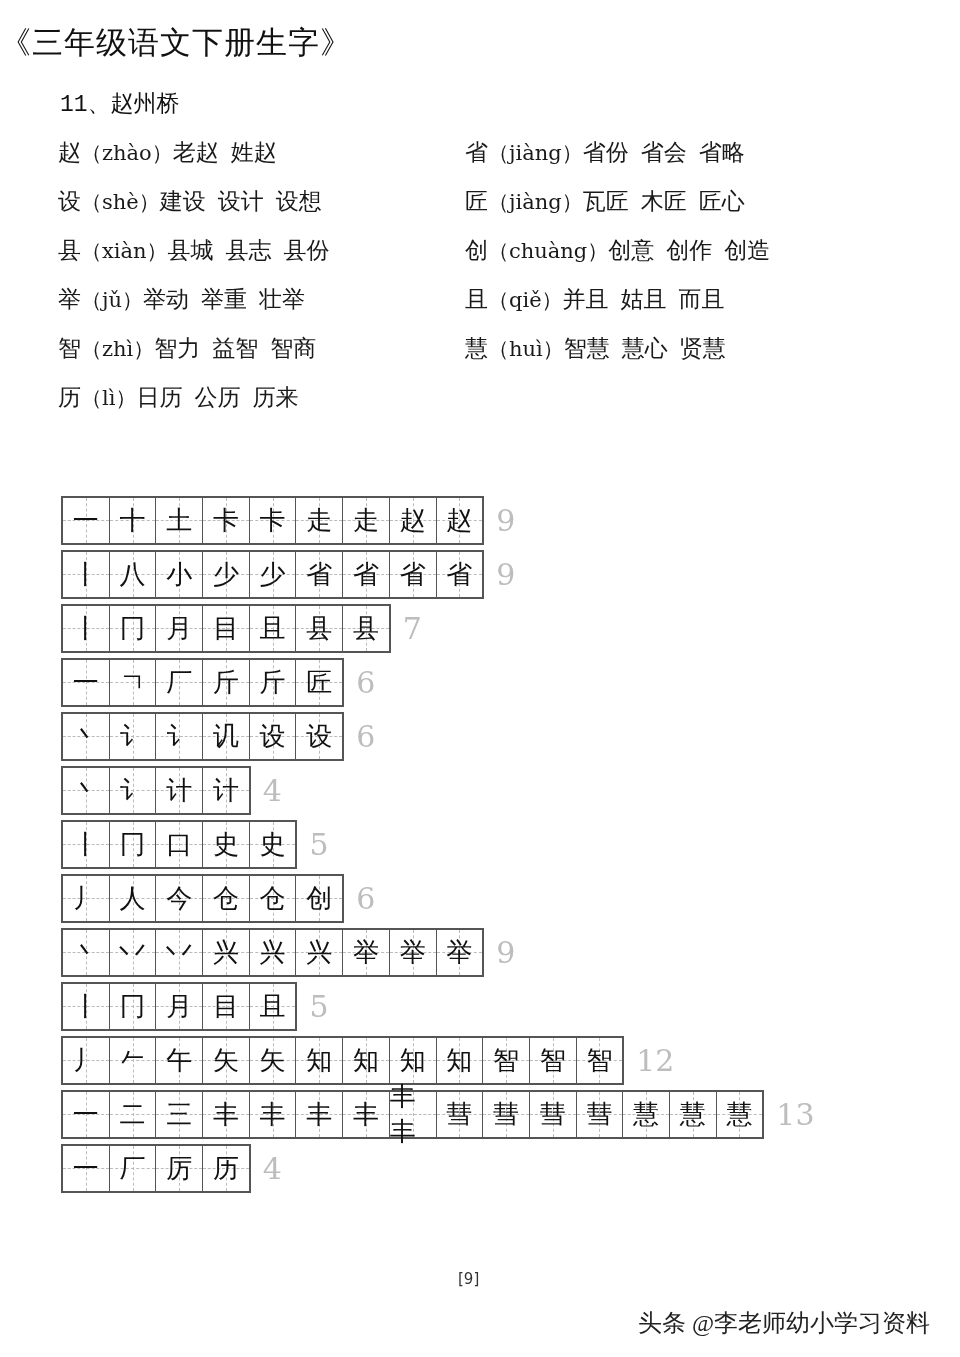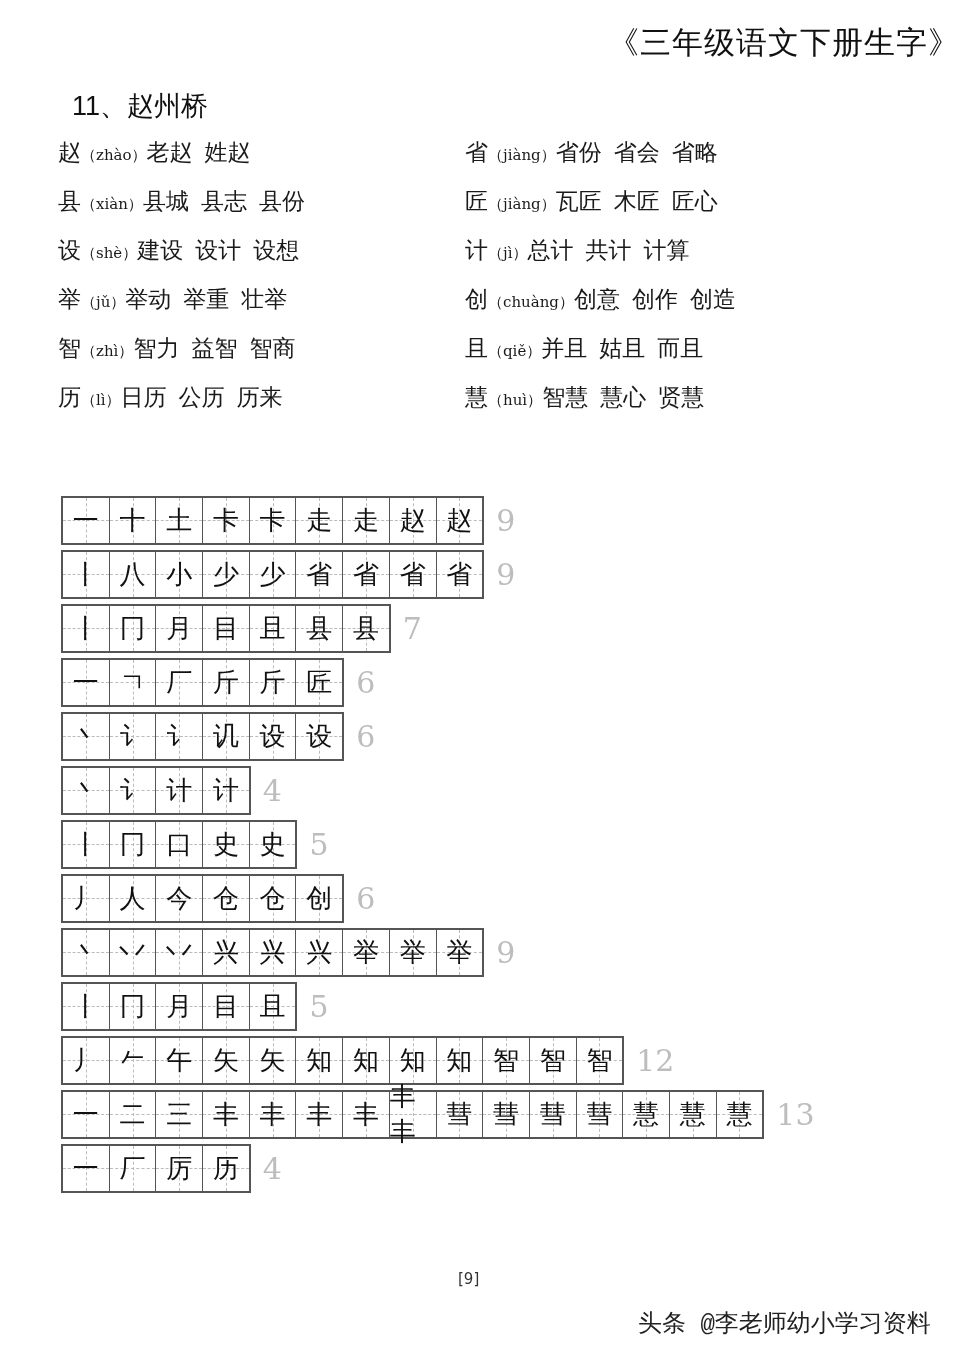--- a/index.html
+++ b/index.html
@@ -1,63 +1,62 @@
 <!DOCTYPE html>
 <html><head>
 <meta charset="utf-8">
 <style>
   html, body { margin:0; padding:0; background:#ffffff; }
   body { width:960px; height:1357px; position:relative; overflow:hidden;
          font-family:"DejaVu Serif","Liberation Serif",serif; color:#1a1a1a; }
-  .title { position:absolute; top:22px; left:0; width:960px; text-align:right;
+  .title { position:absolute; top:22px; left:0; width:960px; text-align:left;
            font-size:31px; font-family:"DejaVu Sans","Liberation Sans",sans-serif; letter-spacing:1px; color:#111; }
-  .lesson { position:absolute; top:88px; left:72px; font-size:27px;
-            font-family:Liberation Sans, sans-serif; color:#111; }
+  .lesson { position:absolute; top:88px; left:60px; font-size:23px;
+            font-family:Liberation Mono, monospace; color:#111; }
   .vocab-col { position:absolute; top:136px; }
   .vocab-col.left { left:58px; }
   .vocab-col.right { left:465px; }
   .vocab-row { height:49px; font-size:23px; white-space:nowrap; line-height:32px; }
   .vocab-row .ch { font-family:"DejaVu Sans","Liberation Sans",sans-serif; }
-  .vocab-row .py { font-family:"DejaVu Serif","Liberation Serif",serif; font-size:15px; }
+  .vocab-row .py { font-family:"DejaVu Serif","Liberation Serif",serif; font-size:21px; }
   .vocab-row .words span { margin-right:12px; font-family:"DejaVu Sans","Liberation Sans",sans-serif;margin-top:9px; }
   .grids { position:absolute; top:493px; left:61px; }
   .grid-row { display:flex; align-items:center; height:54px; }
   .cells { display:flex; border:2px solid #555; height:45px; box-sizing:content-box; }
   .cell { width:45.7px; height:45px; border-right:1px solid #555; position:relative;
           display:flex; align-items:center; justify-content:center;
           font-family:"DejaVu Sans","Liberation Sans",sans-serif; font-size:26px; color:#111; }
   .cell:last-child { border-right:none; }
   .cell::before { content:""; position:absolute; left:0; right:0; top:50%; border-top:1px dashed #bbb; }
   .cell::after { content:""; position:absolute; top:0; bottom:0; left:50%; border-left:1px dashed #bbb; }
   .cell span { position:relative; z-index:1; }
   .count { margin-left:12px; font-size:30px; color:#bdbdbd; font-family:"DejaVu Serif","Liberation Serif",serif; }
   .page-num { position:absolute; top:1270px; left:458px; font-size:15px;
               font-family:"DejaVu Sans","Liberation Sans",sans-serif; color:#333; }
   .watermark { position:absolute; top:1307px; left:638px; font-size:24px; color:#222;
-               font-family:Liberation Mono, monospace;
+               font-family:Liberation Serif, serif;
                text-shadow:1px 1px 0 #fff, -1px -1px 0 #fff; }
 </style>
 </head>
 <body>
 
 <div class="title">《三年级语文下册生字》</div>
 <div class="lesson">11、赵州桥</div>
 
 <div class="vocab-col left" id="vl">
     <div class="vocab-row"><span class="ch">赵</span><span class="py">（zhào）</span><span class="words"><span>老赵</span><span>姓赵</span></span></div>
+    <div class="vocab-row"><span class="ch">设</span><span class="py">（shè）</span><span class="words"><span>建设</span><span>设计</span><span>设想</span></span></div>
     <div class="vocab-row"><span class="ch">县</span><span class="py">（xiàn）</span><span class="words"><span>县城</span><span>县志</span><span>县份</span></span></div>
-    <div class="vocab-row"><span class="ch">设</span><span class="py">（shè）</span><span class="words"><span>建设</span><span>设计</span><span>设想</span></span></div>
     <div class="vocab-row"><span class="ch">举</span><span class="py">（jǔ）</span><span class="words"><span>举动</span><span>举重</span><span>壮举</span></span></div>
     <div class="vocab-row"><span class="ch">智</span><span class="py">（zhì）</span><span class="words"><span>智力</span><span>益智</span><span>智商</span></span></div>
     <div class="vocab-row"><span class="ch">历</span><span class="py">（lì）</span><span class="words"><span>日历</span><span>公历</span><span>历来</span></span></div>
   </div>
 <div class="vocab-col right" id="vr">
     <div class="vocab-row"><span class="ch">省</span><span class="py">（jiàng）</span><span class="words"><span>省份</span><span>省会</span><span>省略</span></span></div>
     <div class="vocab-row"><span class="ch">匠</span><span class="py">（jiàng）</span><span class="words"><span>瓦匠</span><span>木匠</span><span>匠心</span></span></div>
-    <div class="vocab-row"><span class="ch">计</span><span class="py">（jì）</span><span class="words"><span>总计</span><span>共计</span><span>计算</span></span></div>
     <div class="vocab-row"><span class="ch">创</span><span class="py">（chuàng）</span><span class="words"><span>创意</span><span>创作</span><span>创造</span></span></div>
     <div class="vocab-row"><span class="ch">且</span><span class="py">（qiě）</span><span class="words"><span>并且</span><span>姑且</span><span>而且</span></span></div>
     <div class="vocab-row"><span class="ch">慧</span><span class="py">（huì）</span><span class="words"><span>智慧</span><span>慧心</span><span>贤慧</span></span></div>
   </div>
 
 <div class="grids" id="grids">
     <div class="grid-row">
       <div class="cells">
         <div class="cell">
           <span>一</span>

